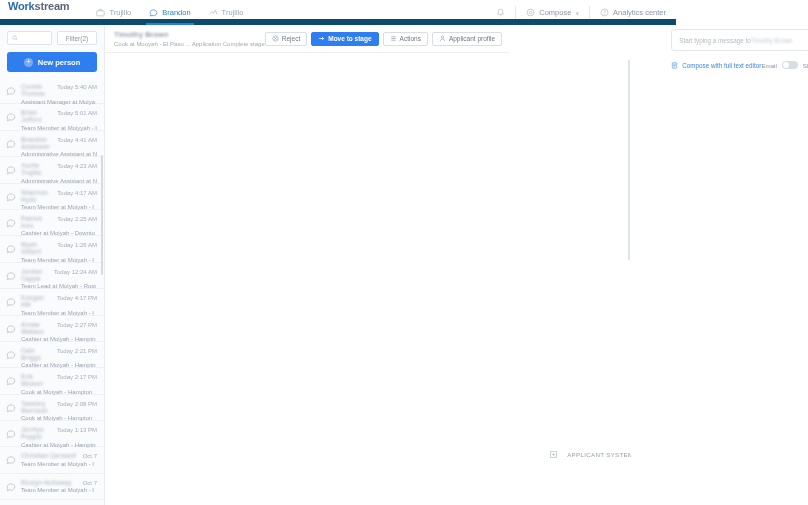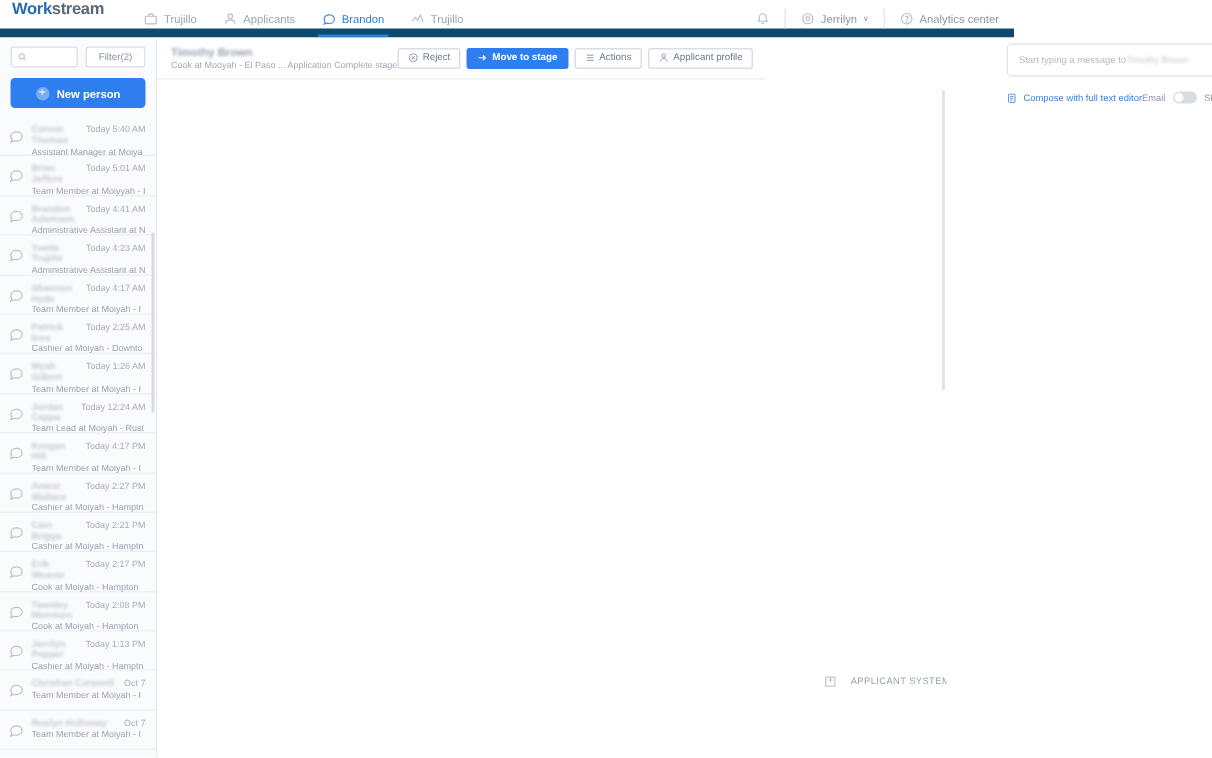--- a/index.html
+++ b/index.html
@@ -212,27 +212,20 @@
     <span class="b1">Work</span><span class="b2">stream</span>
   </div>
   <div class="nav-items">
     <div class="nav-item">
       <svg class="nav-ico" viewBox="0 0 16 16" fill="none" stroke="#a8b2c0" stroke-width="1.4">
           <rect x="1.5" y="5" width="13" height="9" rx="1"></rect>
           <path d="M5.5 5V3.2a1 1 0 011-1h3a1 1 0 011 1V5"></path>
         </svg>
       <span>Trujillo</span>
     </div>
-    <div class="nav-item">
-      <svg class="nav-ico" viewBox="0 0 16 16" fill="none" stroke="#a8b2c0" stroke-width="1.4">
-          <circle cx="8" cy="5" r="2.7"></circle>
-          <path d="M2.5 14c0-3 2.5-4.6 5.5-4.6s5.5 1.6 5.5 4.6"></path>
-        </svg>
-      <span>Applicants</span>
-    </div>
     <div class="nav-item active">
       <svg class="nav-ico" viewBox="0 0 16 16" fill="none" stroke="#2b7fd4" stroke-width="1.4">
           <path d="M14 8.5c0 3-2.7 5.2-6 5.2-.9 0-1.8-.2-2.5-.5L2 14.2l1.1-2.6C2.4 10.8 2 9.7 2 8.5 2 5.5 4.7 3.3 8 3.3s6 2.2 6 5.2z"></path>
         </svg>
       <span>Brandon</span>
     </div>
     <div class="nav-item">
       <svg class="nav-ico" viewBox="0 0 16 16" fill="none" stroke="#a8b2c0" stroke-width="1.4">
           <path d="M1.5 11.5L5 6.5l3 3.2 3.2-6 3.3 7.8"></path>
         </svg>
@@ -245,21 +238,21 @@
           <path d="M8 2a4 4 0 00-4 4v3l-1.2 2h10.4L12 9V6a4 4 0 00-4-4z"></path>
           <path d="M6.6 13a1.5 1.5 0 002.8 0"></path>
         </svg>
     </div>
     <div class="sep"></div>
     <div class="ni">
       <svg class="nav-ico" viewBox="0 0 16 16" fill="none" stroke="#a8b2c0" stroke-width="1.3">
           <circle cx="8" cy="8" r="6"></circle>
           <circle cx="8" cy="8" r="2.2"></circle>
         </svg>
-      <span>Jerrilyn</span>
+      <span>Compose</span>
       <span style="font-size:5px">∨</span>
     </div>
     <div class="sep"></div>
     <div class="ni">
       <svg class="nav-ico" viewBox="0 0 16 16" fill="none" stroke="#a8b2c0" stroke-width="1.3">
           <circle cx="8" cy="8" r="6.2"></circle>
           <path d="M6.3 6.2a1.8 1.8 0 013.5.6c0 1.2-1.8 1.4-1.8 2.6"></path>
           <circle cx="8" cy="11.6" r=".5" fill="#a8b2c0"></circle>
         </svg>
       <span>Analytics center</span>

